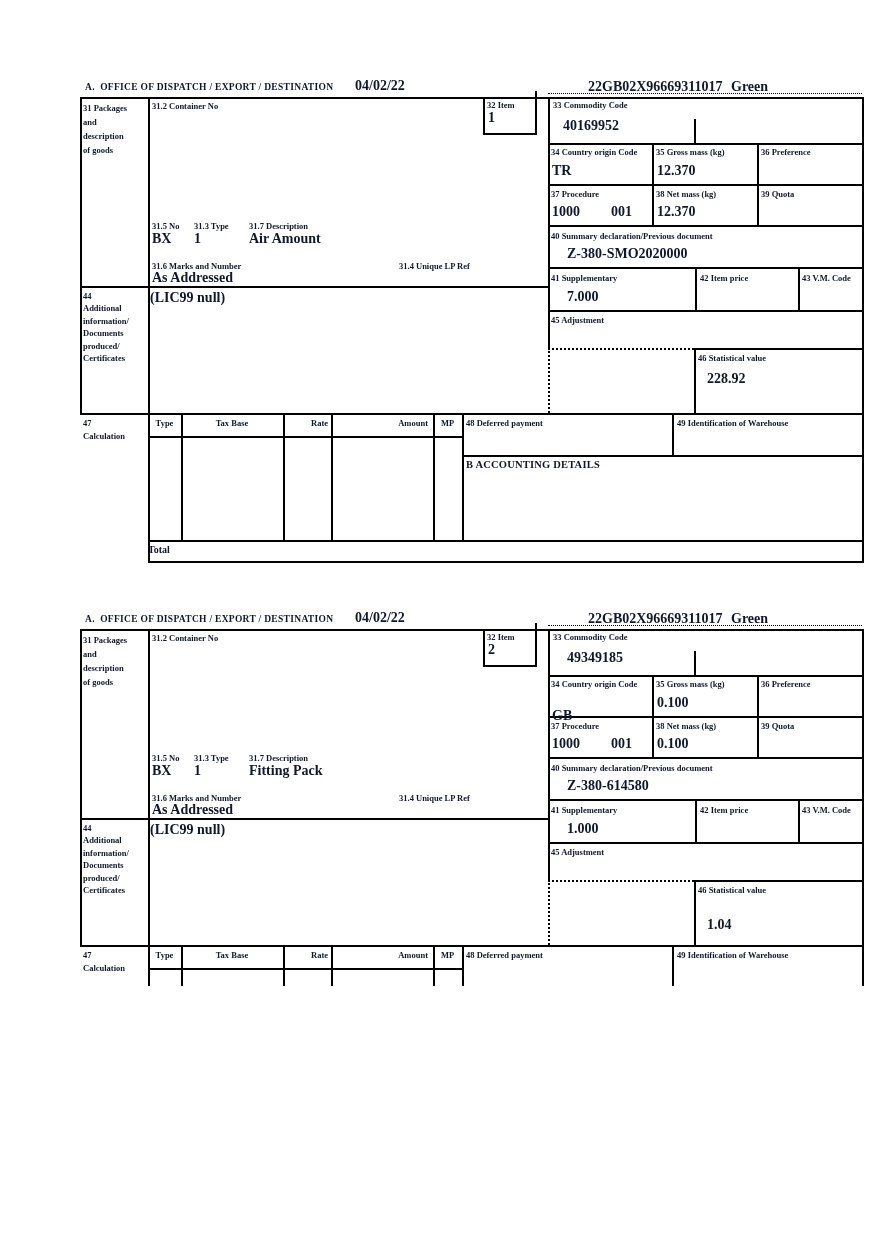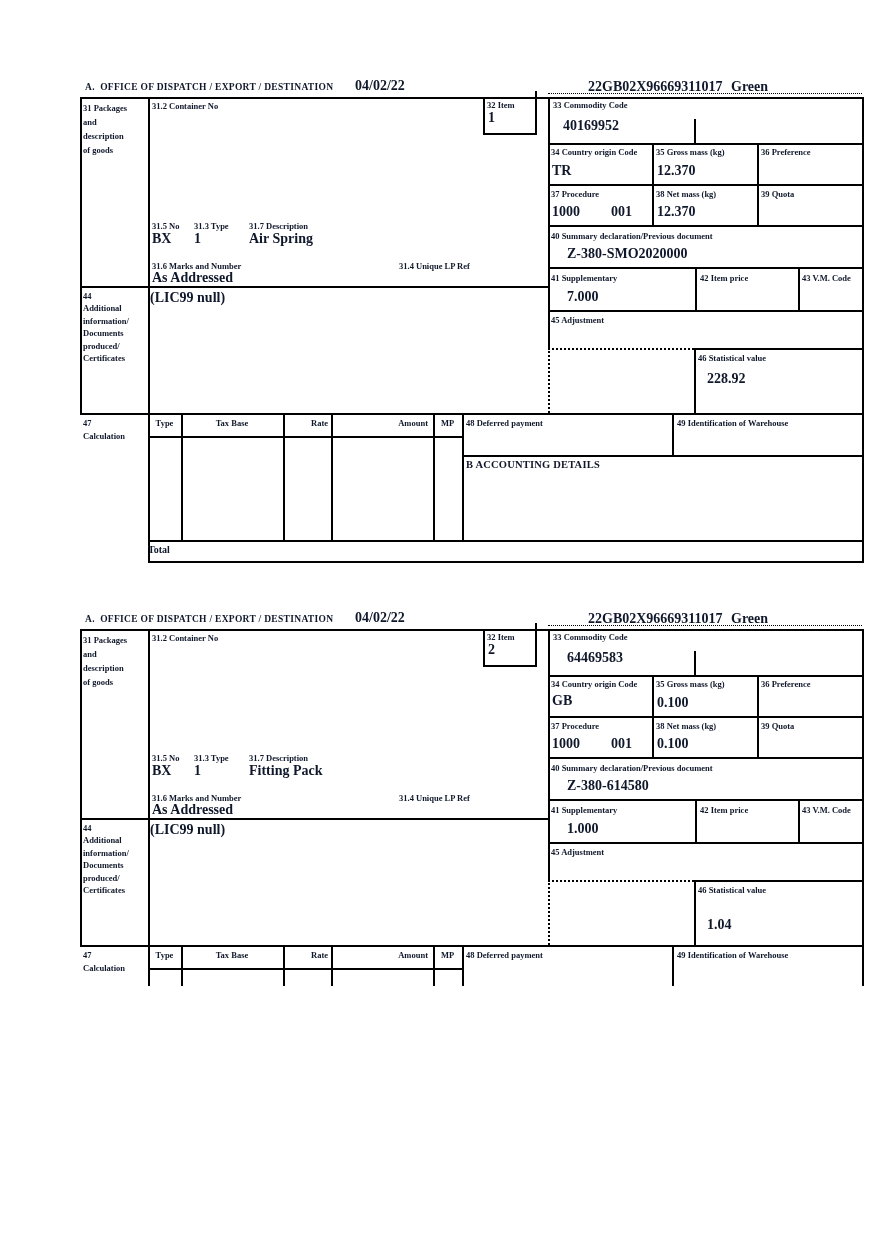--- a/index.html
+++ b/index.html
@@ -110,21 +110,21 @@
 
   <div class="lbl" style="left:551px;top:237px">45 Adjustment</div>
   <div class="lbl" style="left:698px;top:275px">46 Statistical value</div>
   <div class="val" style="left:707px;top:293px">228.92</div>
 
   <div class="lbl" style="left:152px;top:143px">31.5 No</div>
   <div class="lbl" style="left:194px;top:143px">31.3 Type</div>
   <div class="lbl" style="left:249px;top:143px">31.7 Description</div>
   <div class="val" style="left:152px;top:153px">BX</div>
   <div class="val" style="left:194px;top:153px">1</div>
-  <div class="val" style="left:249px;top:153px">Air Spring</div>
+  <div class="val" style="left:249px;top:153px">Air Amount</div>
   <div class="lbl" style="left:152px;top:183px">31.6 Marks and Number</div>
   <div class="lbl" style="left:399px;top:183px">31.4 Unique LP Ref</div>
   <div class="val" style="left:152px;top:192px">As Addressed</div>
 
   <div class="stack44" style="left:83px;top:212px">
     <div>44</div>
     <div>Additional</div>
     <div>information/</div>
     <div>Documents</div>
     <div>produced/</div>
@@ -199,24 +199,24 @@
     <div>description</div>
     <div>of goods</div>
   </div>
 
   <div class="lbl" style="left:152px;top:23px">31.2 Container No</div>
 
   <div class="lbl" style="left:487px;top:22px">32 Item</div>
   <div class="val" style="left:488px;top:32px">2</div>
 
   <div class="lbl" style="left:553px;top:22px">33 Commodity Code</div>
-  <div class="val" style="left:567px;top:40px">64469583</div>
+  <div class="val" style="left:567px;top:40px">49349185</div>
 
   <div class="lbl" style="left:551px;top:69px">34 Country origin Code</div>
-  <div class="val" style="left:552px;top:83px">GB</div>
+  <div class="val" style="left:552px;top:98px">GB</div>
   <div class="lbl" style="left:656px;top:69px">35 Gross mass (kg)</div>
   <div class="val" style="left:657px;top:85px">0.100</div>
   <div class="lbl" style="left:761px;top:69px">36 Preference</div>
 
   <div class="lbl" style="left:551px;top:111px">37 Procedure</div>
   <div class="val" style="left:552px;top:126px">1000</div>
   <div class="val" style="left:611px;top:126px">001</div>
   <div class="lbl" style="left:656px;top:111px">38 Net mass (kg)</div>
   <div class="val" style="left:657px;top:126px">0.100</div>
   <div class="lbl" style="left:761px;top:111px">39 Quota</div>

